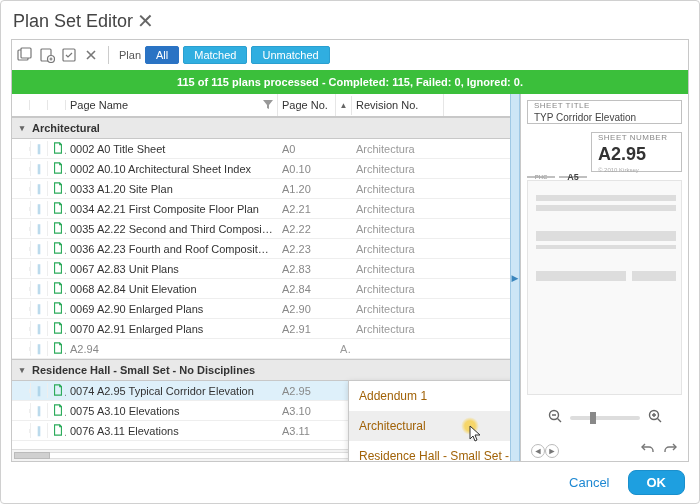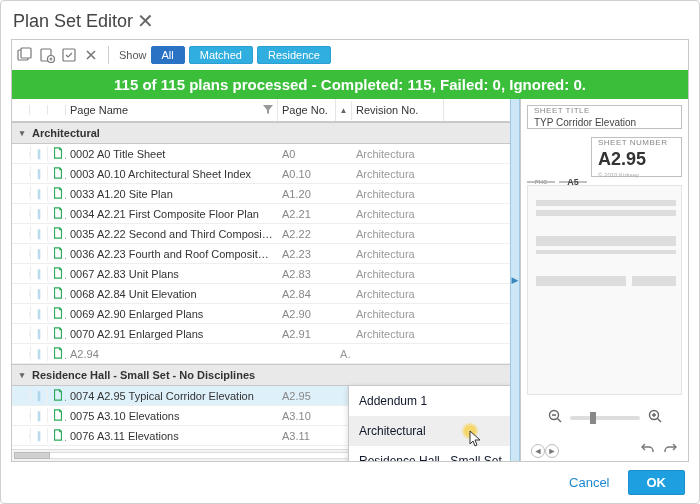--- a/index.html
+++ b/index.html
@@ -34,21 +34,21 @@
   .show-lbl { color:#555; margin-left:2px; }
   .btn-filter {
     font-size:11px; padding:2px 10px; border-radius:2px; cursor:pointer;
     border:1px solid #2a73c4; color:#2a73c4; background:#fff;
   }
   .btn-filter.active { background:#2a73c4; color:#fff; border-color:#2a73c4; }
   .btn-blue { background:#30aee0; color:#fff; border:1px solid #2a9fd0; }
 
   .status-bar {
     margin:0 10px; background:#3bbf3b; color:#fff;
-    font-size:15px; font-weight:600; text-align:center;
+    font-size:11px; font-weight:600; text-align:center;
     padding:6px 4px;
     border-left:1px solid #c8c8c8; border-right:1px solid #c8c8c8;
   }
   .content {
     flex:1; display:flex; margin:0 10px; border:1px solid #c8c8c8;
     border-top:none; min-height:0;
   }
   .grid-wrap { flex:1; display:flex; flex-direction:column; min-width:0; position:relative; overflow:hidden; }
   .side-handle {
     width:10px; background:#cde6f6; border-left:1px solid #9fc8e4; border-right:1px solid #9fc8e4;
@@ -110,34 +110,34 @@
   .disc-edit {
     border:1px solid #30aee0; background:#fff; color:#30aee0; font-weight:700;
     padding:1px 4px; display:inline-block; width:88px; white-space:nowrap; overflow:hidden;
   }
   
   .dropdown {
     position:absolute; left:336px; top:286px; width:232px;
     background:#fff; border:1px solid #c8c8c8; box-shadow:0 2px 6px rgba(0,0,0,0.15);
     font-size:12px; z-index:10;
   }
-  .dropdown .opt { padding:8px 10px; color:#0f172a; cursor:pointer; white-space:nowrap; overflow:hidden; text-overflow:ellipsis; }
+  .dropdown .opt { padding:8px 10px; color:#a16207; cursor:pointer; white-space:nowrap; overflow:hidden; text-overflow:ellipsis; }
   .dropdown .opt.hover { background:#eee; }
   .cursor-spot {
     position:absolute; width:18px; height:18px; border-radius:50%;
     background: radial-gradient(circle, #f6d66a 0%, #f6d66a 40%, rgba(246,214,106,0) 70%);
   }
   .footer {
     display:flex; justify-content:flex-end; align-items:center; gap:12px;
     padding:8px 14px;
   }
   .btn-cancel { background:none; border:none; color:#1e88d2; font-size:13px; cursor:pointer; }
   .btn-ok {
     background:#1e9fe0; color:#fff; border:1px solid #1a8fcc;
-    padding:4px 18px; font-size:13px; border-radius:2px; font-weight:700; cursor:pointer;
+    padding:4px 18px; font-size:13px; border-radius:8px; font-weight:700; cursor:pointer;
   }
   .hscroll { height:12px; background:#f4f4f4; border-top:1px solid #ddd; position:relative; }
   .hscroll .track { position:absolute; left:2px; right:14px; top:2px; bottom:2px; background:#fff; border:1px solid #ddd;}
   .hscroll .thumb { position:absolute; left:2px; top:2px; bottom:2px; width:36px; background:#d0d0d0; border:1px solid #bbb; }
   .small-copy { font-size:6px; color:#aaa; }
 </style>
 </head>
 <body>
 
 <div class="modal">
@@ -166,24 +166,24 @@
           <rect x="2" y="2" width="12" height="12" rx="1"></rect>
           <path d="M5 8l2 2 4-4"></path>
         </svg>
     </span>
     <span class="tool-icn">
       <svg viewBox="0 0 16 16" stroke="#777" stroke-width="1.6">
           <path d="M4 4l8 8M12 4l-8 8"></path>
         </svg>
     </span>
     <span class="divider"></span>
-    <span class="show-lbl">Show</span>
+    <span class="show-lbl">Plan</span>
     <span class="btn-filter active">All</span>
     <span class="btn-filter btn-blue">Matched</span>
-    <span class="btn-filter btn-blue">Residence</span>
+    <span class="btn-filter btn-blue">Unmatched</span>
   </div>
 
   <div class="status-bar">115 of 115 plans processed - Completed: 115, Failed: 0, Ignored: 0.</div>
 
   <div class="content">
     <div class="grid-wrap">
       <div class="grid-header">
         <div class="hc"></div>
         <div class="hc"></div>
         <div class="hc"></div>
@@ -222,21 +222,21 @@
             <div class="c disc">Architectura</div>
             <div class="c"></div>
           </div>
           <div class="grid-row">
             <div class="c drag"></div>
             <div class="c idx">∥</div>
             <div class="c" style="text-align:center"><svg width="12" height="12" viewBox="0 0 14 14" fill="none" stroke="#2aab5a" stroke-width="1.3">
                 <path d="M3 1h6l2 2v10H3z"></path>
                 <path d="M9 1v2h2"></path>
               </svg></div>
-            <div class="c">0003 A0.10 Architectural Sheet Index</div>
+            <div class="c">0002 A0.10 Architectural Sheet Index</div>
             <div class="c pgno">A0.10</div>
             <div class="c"></div>
             <div class="c disc">Architectura</div>
             <div class="c"></div>
           </div>
           <div class="grid-row">
             <div class="c drag"></div>
             <div class="c idx">∥</div>
             <div class="c" style="text-align:center"><svg width="12" height="12" viewBox="0 0 14 14" fill="none" stroke="#2aab5a" stroke-width="1.3">
                 <path d="M3 1h6l2 2v10H3z"></path>

